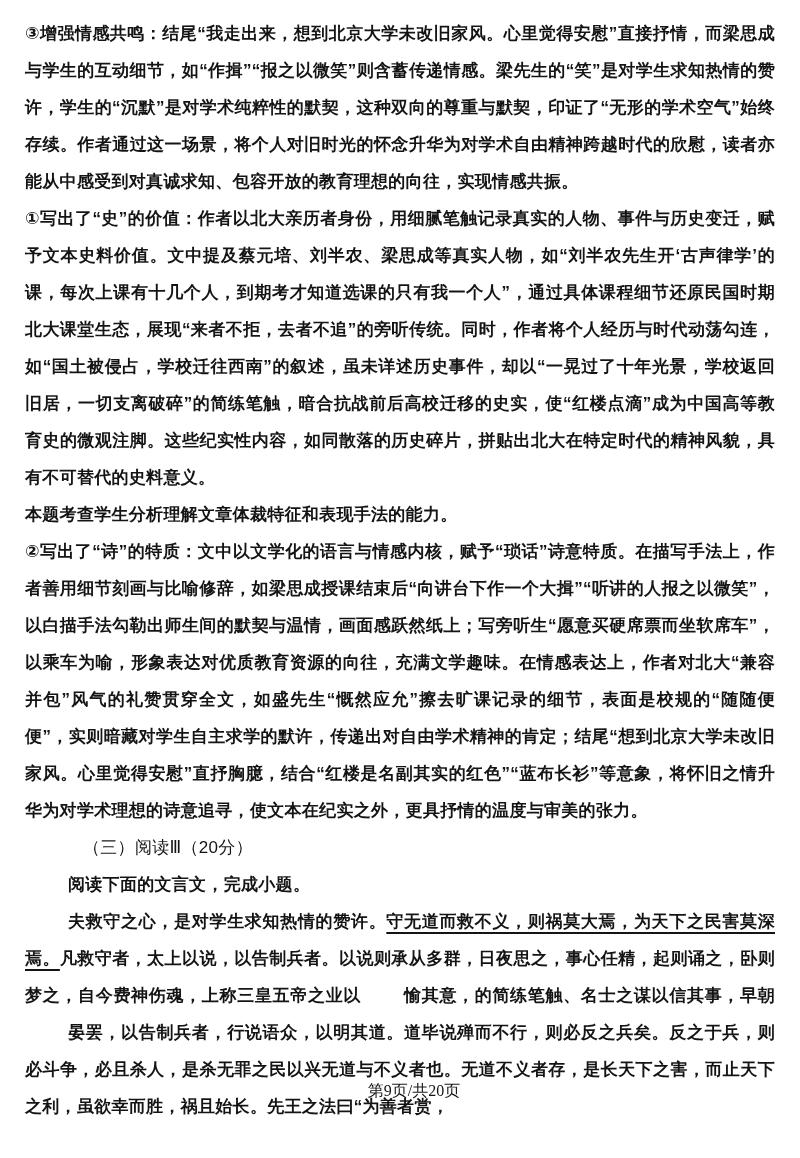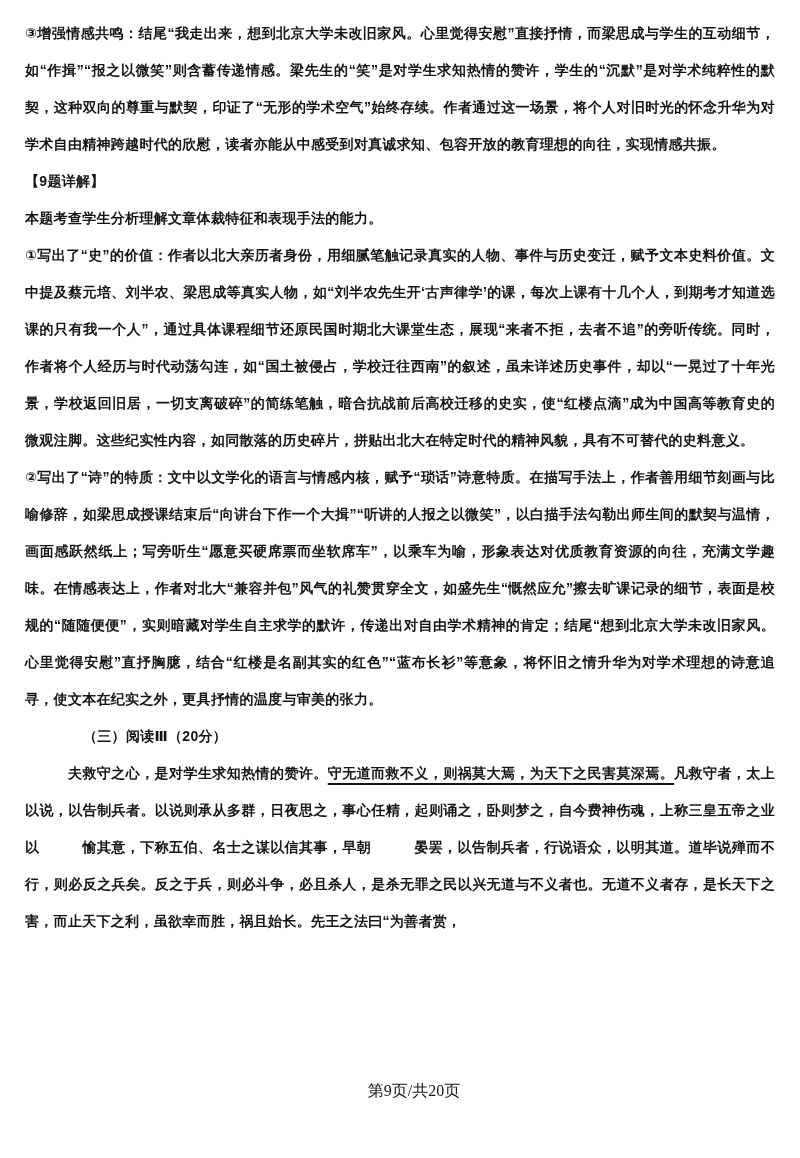--- a/index.html
+++ b/index.html
@@ -15,31 +15,31 @@
     background: #ffffff;
     color: #141414;
     font-family: "Liberation Sans", "DejaVu Sans", sans-serif;
     overflow: hidden;
   }
   .content {
     padding: 15px 25px 0 25px;
   }
   .para {
     margin: 0;
-    font-size: 14px;
+    font-size: 17px;
     line-height: 37px;
     font-weight: 600;
     text-align: justify;
     letter-spacing: 0.3px;
   }
   .indent {
     text-indent: 43px;
   }
   .section-heading {
-    font-weight: 700;
+    font-weight: 400;
     text-indent: 58px;
     text-align: left;
   }
   .u-line {
     text-decoration: underline;
     text-decoration-thickness: 1.5px;
     text-underline-offset: 5px;
   }
   .dot-char {
     position: relative;
@@ -69,30 +69,30 @@
   }
 </style>
 </head>
 <body>
 
 <div class="page">
   <div class="content">
 
     <p class="para">③增强情感共鸣：结尾“我走出来，想到北京大学未改旧家风。心里觉得安慰”直接抒情，而梁思成与学生的互动细节，如“作揖”“报之以微笑”则含蓄传递情感。梁先生的“笑”是对学生求知热情的赞许，学生的“沉默”是对学术纯粹性的默契，这种双向的尊重与默契，印证了“无形的学术空气”始终存续。作者通过这一场景，将个人对旧时光的怀念升华为对学术自由精神跨越时代的欣慰，读者亦能从中感受到对真诚求知、包容开放的教育理想的向往，实现情感共振。</p>
 
-    <p class="para">【9题详解】</p>
+
+    <p class="para">①写出了“史”的价值：作者以北大亲历者身份，用细腻笔触记录真实的人物、事件与历史变迁，赋予文本史料价值。文中提及蔡元培、刘半农、梁思成等真实人物，如“刘半农先生开‘古声律学’的课，每次上课有十几个人，到期考才知道选课的只有我一个人”，通过具体课程细节还原民国时期北大课堂生态，展现“来者不拒，去者不追”的旁听传统。同时，作者将个人经历与时代动荡勾连，如“国土被侵占，学校迁往西南”的叙述，虽未详述历史事件，却以“一晃过了十年光景，学校返回旧居，一切支离破碎”的简练笔触，暗合抗战前后高校迁移的史实，使“红楼点滴”成为中国高等教育史的微观注脚。这些纪实性内容，如同散落的历史碎片，拼贴出北大在特定时代的精神风貌，具有不可替代的史料意义。</p>
 
     <p class="para">本题考查学生分析理解文章体裁特征和表现手法的能力。</p>
-
-    <p class="para">①写出了“史”的价值：作者以北大亲历者身份，用细腻笔触记录真实的人物、事件与历史变迁，赋予文本史料价值。文中提及蔡元培、刘半农、梁思成等真实人物，如“刘半农先生开‘古声律学’的课，每次上课有十几个人，到期考才知道选课的只有我一个人”，通过具体课程细节还原民国时期北大课堂生态，展现“来者不拒，去者不追”的旁听传统。同时，作者将个人经历与时代动荡勾连，如“国土被侵占，学校迁往西南”的叙述，虽未详述历史事件，却以“一晃过了十年光景，学校返回旧居，一切支离破碎”的简练笔触，暗合抗战前后高校迁移的史实，使“红楼点滴”成为中国高等教育史的微观注脚。这些纪实性内容，如同散落的历史碎片，拼贴出北大在特定时代的精神风貌，具有不可替代的史料意义。</p>
 
     <p class="para">②写出了“诗”的特质：文中以文学化的语言与情感内核，赋予“琐话”诗意特质。在描写手法上，作者善用细节刻画与比喻修辞，如梁思成授课结束后“向讲台下作一个大揖”“听讲的人报之以微笑”，以白描手法勾勒出师生间的默契与温情，画面感跃然纸上；写旁听生“愿意买硬席票而坐软席车”，以乘车为喻，形象表达对优质教育资源的向往，充满文学趣味。在情感表达上，作者对北大“兼容并包”风气的礼赞贯穿全文，如盛先生“慨然应允”擦去旷课记录的细节，表面是校规的“随随便便”，实则暗藏对学生自主求学的默许，传递出对自由学术精神的肯定；结尾“想到北京大学未改旧家风。心里觉得安慰”直抒胸臆，结合“红楼是名副其实的红色”“蓝布长衫”等意象，将怀旧之情升华为对学术理想的诗意追寻，使文本在纪实之外，更具抒情的温度与审美的张力。</p>
 
     <p class="para section-heading">（三）阅读Ⅲ（20分）</p>
 
+    <p class="para indent">阅读下面的文言文，完成小题。</p>
 
 
-    <p class="para indent"><span>夫救守之心，是对学生求知热情的赞许。</span><span class="u-line">守无道而救不义，则祸莫大焉，为天下之民害莫深焉。</span><span>凡救守者，太上以说，以告制兵者。以说则承从多群，日夜思之，事心任精，起则诵之，卧则梦之，自今费神伤魂，上称三皇五帝之业以</span><span class="dot-char">愉</span><span>其意，下称五伯、名士之谋以信其事，早朝</span><span class="dot-char">晏</span><span>罢，以告制兵者，行说语众，以明其道。道毕说殚而不行，则必反之兵矣。反之于兵，则必斗争，必且杀人，是杀无罪之民以兴无道与不义者也。无道不义者存，是长天下之害，而止天下之利，虽欲幸而胜，祸且始长。先王之法曰“为善者赏，</span></p>
+    <p class="para indent"><span>夫救守之心，是对学生求知热情的赞许。</span><span class="u-line">守无道而救不义，则祸莫大焉，为天下之民害莫深焉。</span><span>凡救守者，太上以说，以告制兵者。以说则承从多群，日夜思之，事心任精，起则诵之，卧则梦之，自今费神伤魂，上称三皇五帝之业以</span><span class="dot-char">愉</span><span>其意，的简练笔触、名士之谋以信其事，早朝</span><span class="dot-char">晏</span><span>罢，以告制兵者，行说语众，以明其道。道毕说殚而不行，则必反之兵矣。反之于兵，则必斗争，必且杀人，是杀无罪之民以兴无道与不义者也。无道不义者存，是长天下之害，而止天下之利，虽欲幸而胜，祸且始长。先王之法曰“为善者赏，</span></p>
 
   </div>
 
   <div class="footer">第9页/共20页</div>
 </div>
 
 </body></html>

